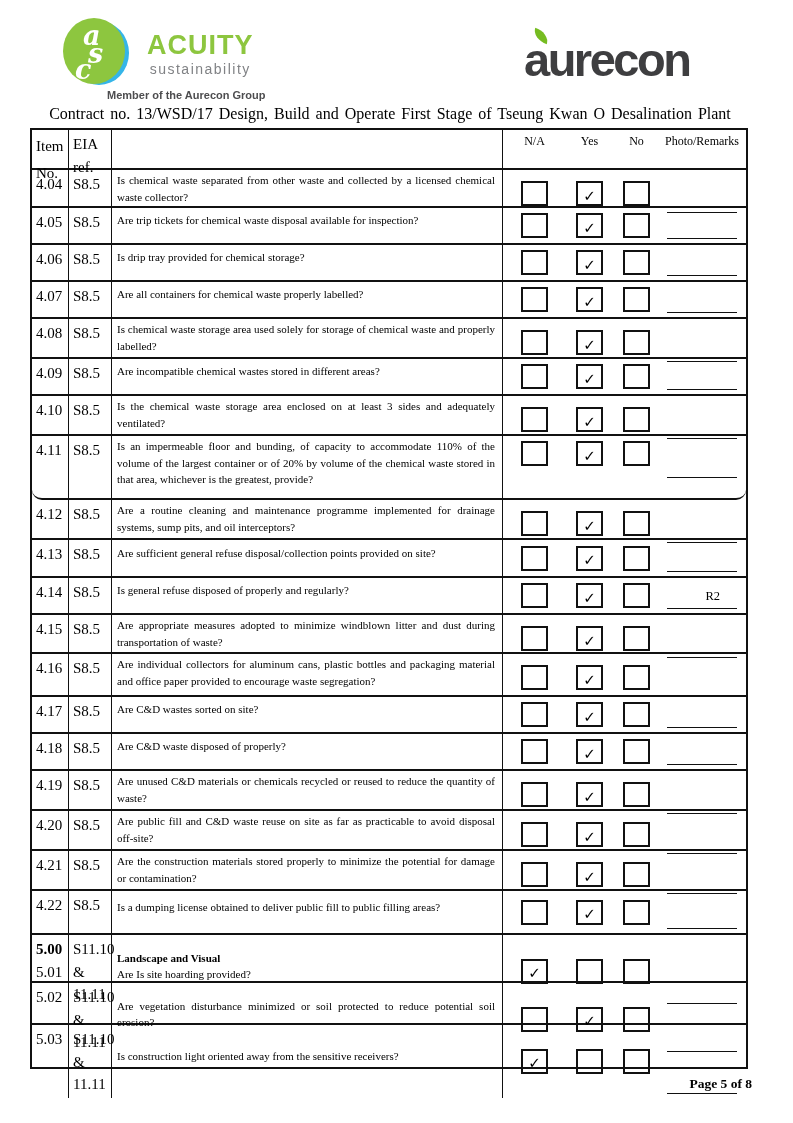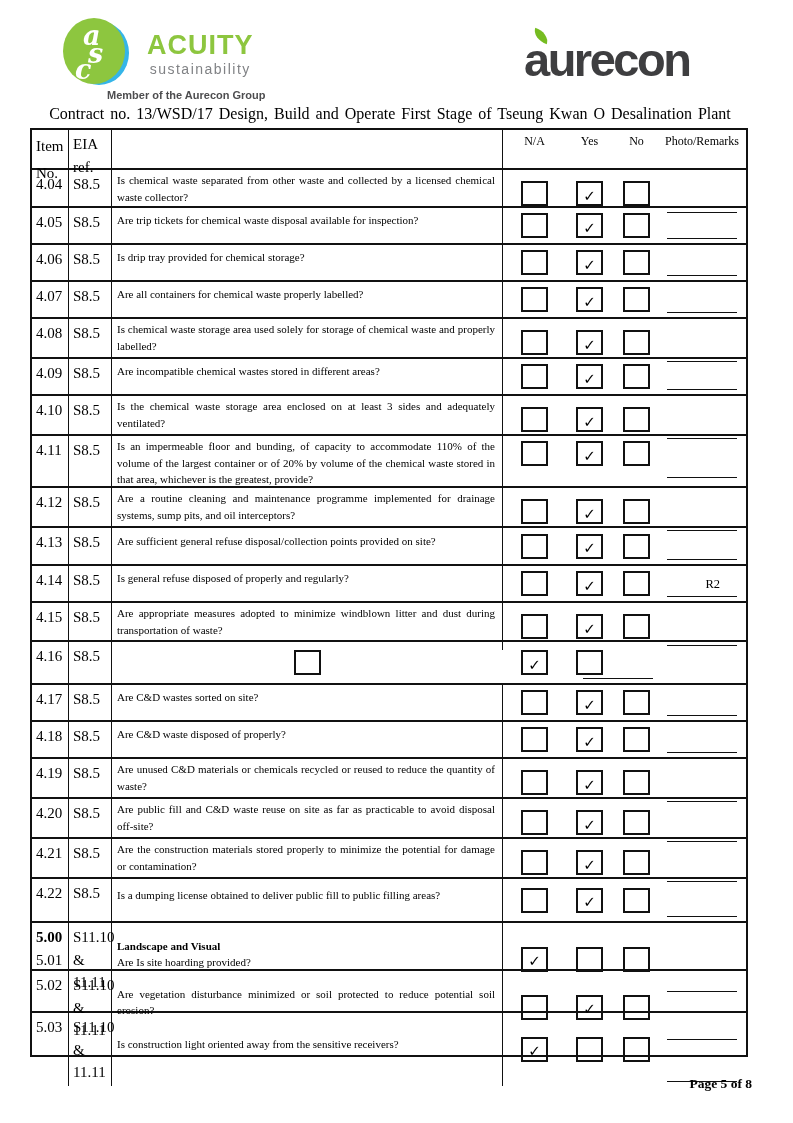--- a/index.html
+++ b/index.html
@@ -292,21 +292,21 @@
         <span class="box box-yes">✓</span>
       </div>
       <div class="cell c-chk">
         <span class="box box-no"></span>
       </div>
       <div class="cell c-remark">
 
         <span class="remark-line"></span>
       </div>
     </div>
-        <div class="row checks-top" style="height: 52px;">
+        <div class="row checks-top" style="height: 64px; border-radius: 10px;">
       <div class="cell c-item">
         <div class="i1">4.11</div>
 
       </div>
       <div class="cell c-ref">
         <div class="r1">S8.5</div>
 
       </div>
       <div class="cell c-q">
 
@@ -435,20 +435,24 @@
       </div>
     </div>
         <div class="row" style="height: 43px;">
       <div class="cell c-item">
         <div class="i1">4.16</div>
 
       </div>
       <div class="cell c-ref">
         <div class="r1">S8.5</div>
 
+      </div>
+      <div class="cell c-q">
+
+        <div class="q-text">Are individual collectors for aluminum cans, plastic bottles and packaging material and office paper provided to encourage waste segregation?</div>
       </div>
       <div class="cell c-chk">
         <span class="box box-na"></span>
       </div>
       <div class="cell c-chk">
         <span class="box box-yes">✓</span>
       </div>
       <div class="cell c-chk">
         <span class="box box-no"></span>
       </div>

